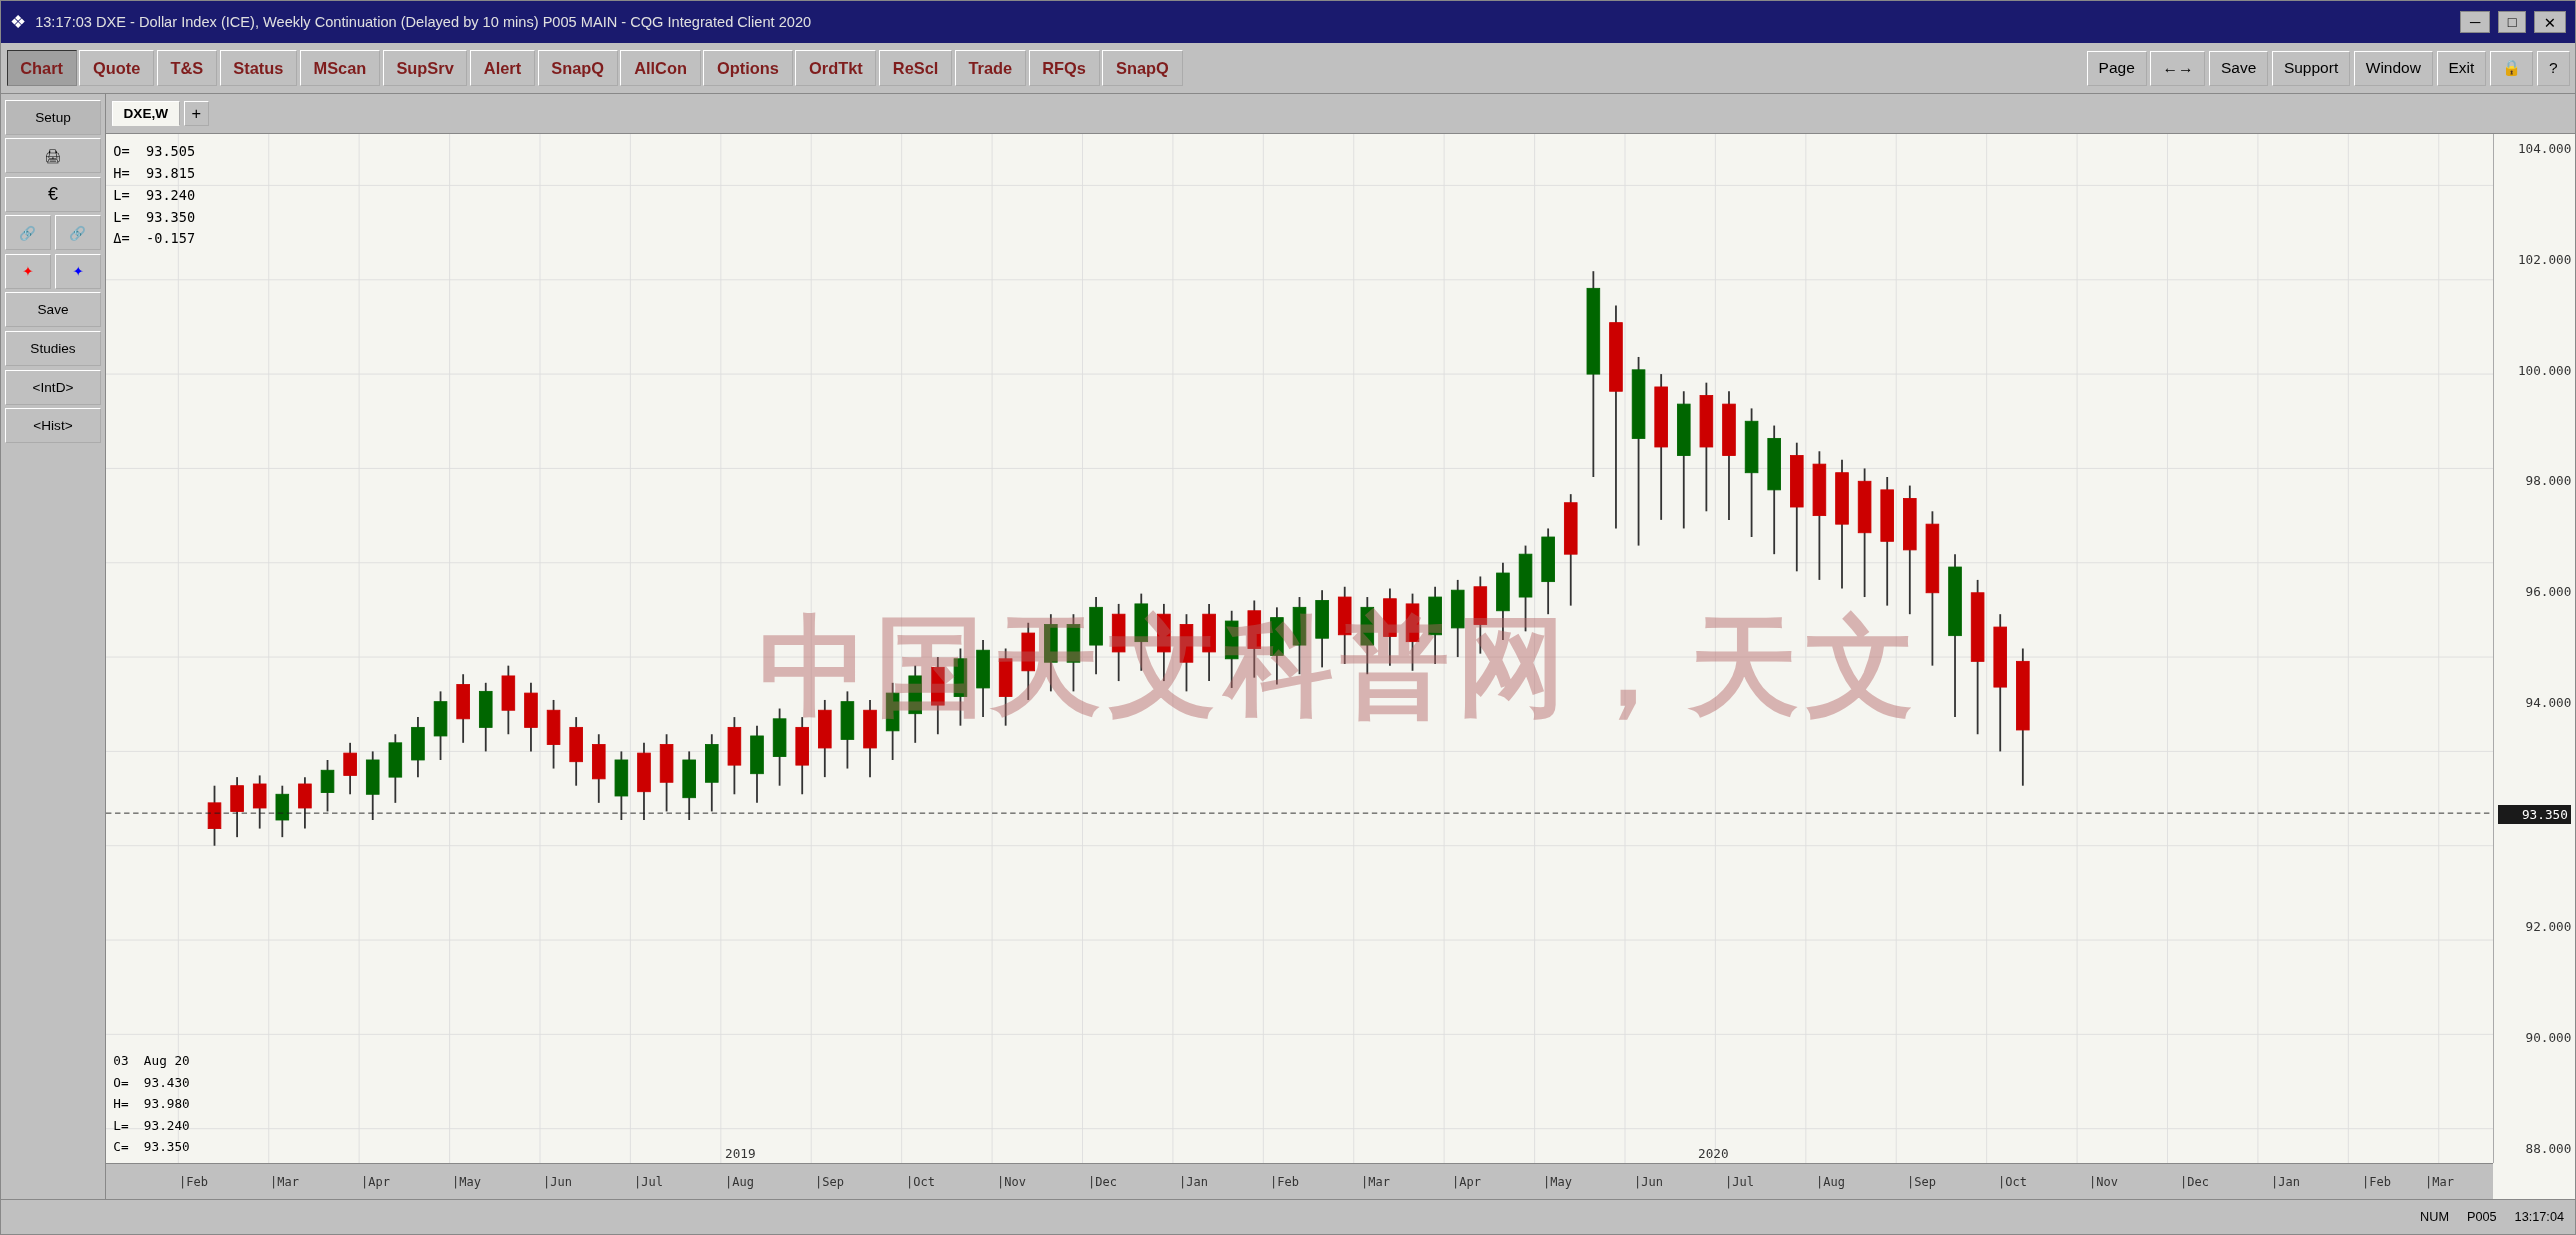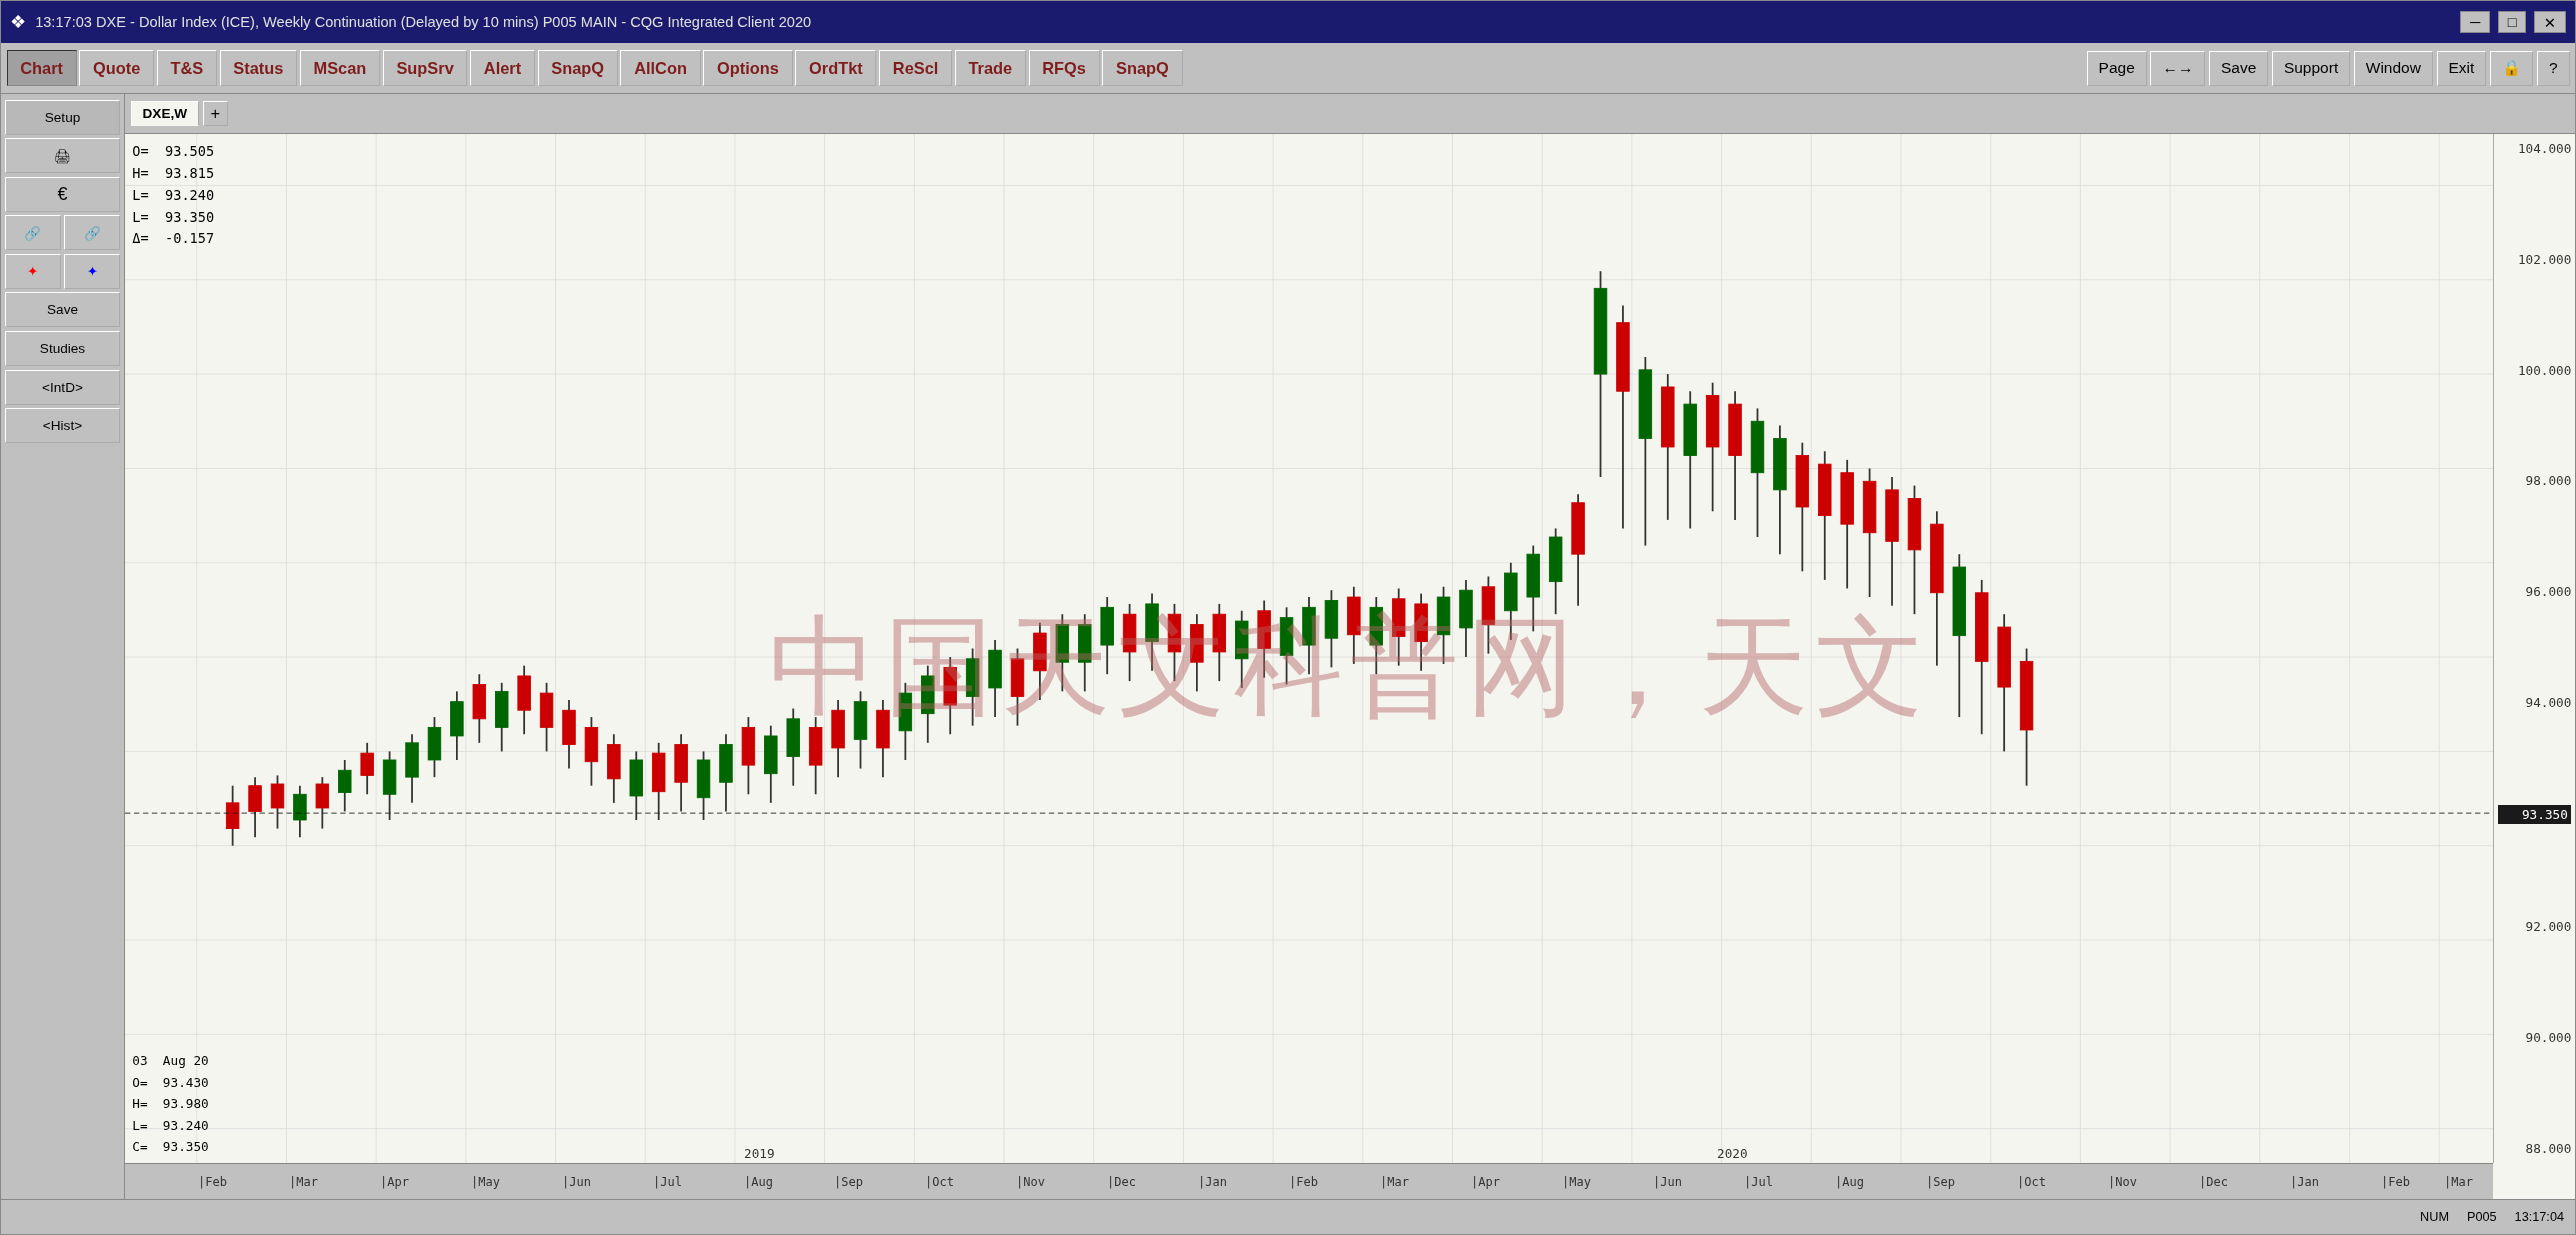--- a/index.html
+++ b/index.html
@@ -17,21 +17,21 @@
     .menu-bar { background: #c0c0c0; display: flex; align-items: center; padding: 3.6px 5.5px; gap: 2.7px; height: 51px; flex-shrink: 0; border-bottom: 0.9px solid #888; justify-content: space-between; }
     .menu-bar-left { display: flex; gap: 2.7px; align-items: center; }
     .menu-bar-right { display: flex; gap: 3.6px; align-items: center; }
     
     .menu-btn { background: #c0c0c0; border: 1.8px outset #fff; padding: 4.5px 12.7px; font-size: 16.4px; font-weight: bold; cursor: pointer; color: #7f1d1d; height: 36px; display: flex; align-items: center; }
     .menu-btn.active { background: #a0a0a0; border: 1.8px inset #888; }
     .menu-btn-right { background: #c0c0c0; border: 1.8px outset #fff; padding: 3.6px 11px; font-size: 15.5px; cursor: pointer; color: black; height: 35px; display: flex; align-items: center; }
     
     .main-area { display: flex; flex: 1; overflow: hidden; }
     
-    .sidebar { width: 124px; background: #c0c0c0; display: flex; flex-direction: column; gap: 3.6px; padding: 5.5px 3.6px; border-right: 0.9px solid #888; flex-shrink: 0; }
+    .sidebar { width: 105px; background: #c0c0c0; display: flex; flex-direction: column; gap: 3.6px; padding: 5.5px 3.6px; border-right: 0.9px solid #888; flex-shrink: 0; }
     .sidebar-btn { background: #c0c0c0; border: 1.8px outset #fff; padding: 5.5px 7.3px; font-size: 13.6px; cursor: pointer; text-align: center; color: black; height: 35px; display: flex; align-items: center; justify-content: center; }
     .sidebar-row { display: flex; gap: 3.6px; }
     .sidebar-row .sidebar-btn { flex: 1; }
     
     .chart-area { flex: 1; display: flex; flex-direction: column; background: #f5f5f0; position: relative; overflow: hidden; }
     
     .chart-tab-bar { background: #c0c0c0; display: flex; align-items: center; padding: 3.6px 5.5px; gap: 3.6px; height: 40px; flex-shrink: 0; border-bottom: 0.9px solid #888; }
     .chart-tab { background: #d4d4d4; border: 1.8px outset #fff; padding: 3.6px 11px; font-size: 13.6px; cursor: pointer; font-weight: bold; }
     .chart-tab.active { background: #f5f5f0; border-bottom: 0.9px solid #f5f5f0; }
     .tab-add { background: #c0c0c0; border: 1.8px outset #fff; width: 25.5px; height: 25.5px; display: flex; align-items: center; justify-content: center; cursor: pointer; font-size: 16.4px; }
@@ -39,21 +39,21 @@
     .chart-container { flex: 1; position: relative; background: #f5f5f0; overflow: hidden; }
     
     .chart-info-box { position: absolute; top: 7.3px; left: 7.3px; font-size: 13.6px; line-height: 1.6; color: #000; z-index: 10; font-family: monospace; }
     
     .price-axis { position: absolute; right: 0; top: 0; bottom: 36px; width: 82px; background: #f5f5f0; border-left: 0.9px solid #aaa; display: flex; flex-direction: column; justify-content: space-between; padding: 7.3px 3.6px; z-index: 5; }
     .price-label { font-size: 12.7px; color: #333; text-align: right; font-family: monospace; }
     .price-label.current { background: #1a1a1a; color: white; padding: 1.8px 3.6px; }
     
     .time-axis { position: absolute; bottom: 0; left: 0; right: 82px; height: 36px; background: #c0c0c0; border-top: 0.9px solid #888; display: flex; align-items: center; z-index: 5; }
     
-    .watermark { position: absolute; top: 50%; left: 50%; transform: translate(-50%, -50%); font-size: 109px; color: rgba(180, 100, 100, 0.45); font-weight: normal; white-space: nowrap; z-index: 20; pointer-events: none; letter-spacing: 7.3px; }
+    .watermark { position: absolute; top: 50%; left: 50%; transform: translate(-50%, -50%); font-size: 109px; color: rgba(180, 100, 100, 0.45); font-weight: bold; white-space: nowrap; z-index: 20; pointer-events: none; letter-spacing: 7.3px; }
     
     .status-bar { background: #c0c0c0; border-top: 0.9px solid #888; height: 35px; display: flex; align-items: center; justify-content: flex-end; padding: 0 11px; gap: 18px; font-size: 12.7px; flex-shrink: 0; }
 
     svg.chart-svg { position: absolute; top: 0; left: 0; width: calc(100% - 82px); height: calc(100% - 36px); }
 
     .year-label { position: absolute; bottom: 38px; font-size: 12.7px; color: #333; font-family: monospace; z-index: 6; }
     
     .bottom-info { position: absolute; bottom: 41px; left: 7.3px; font-family: monospace; font-size: 12.7px; line-height: 1.7; z-index: 10; }
   </style>
 </head>

